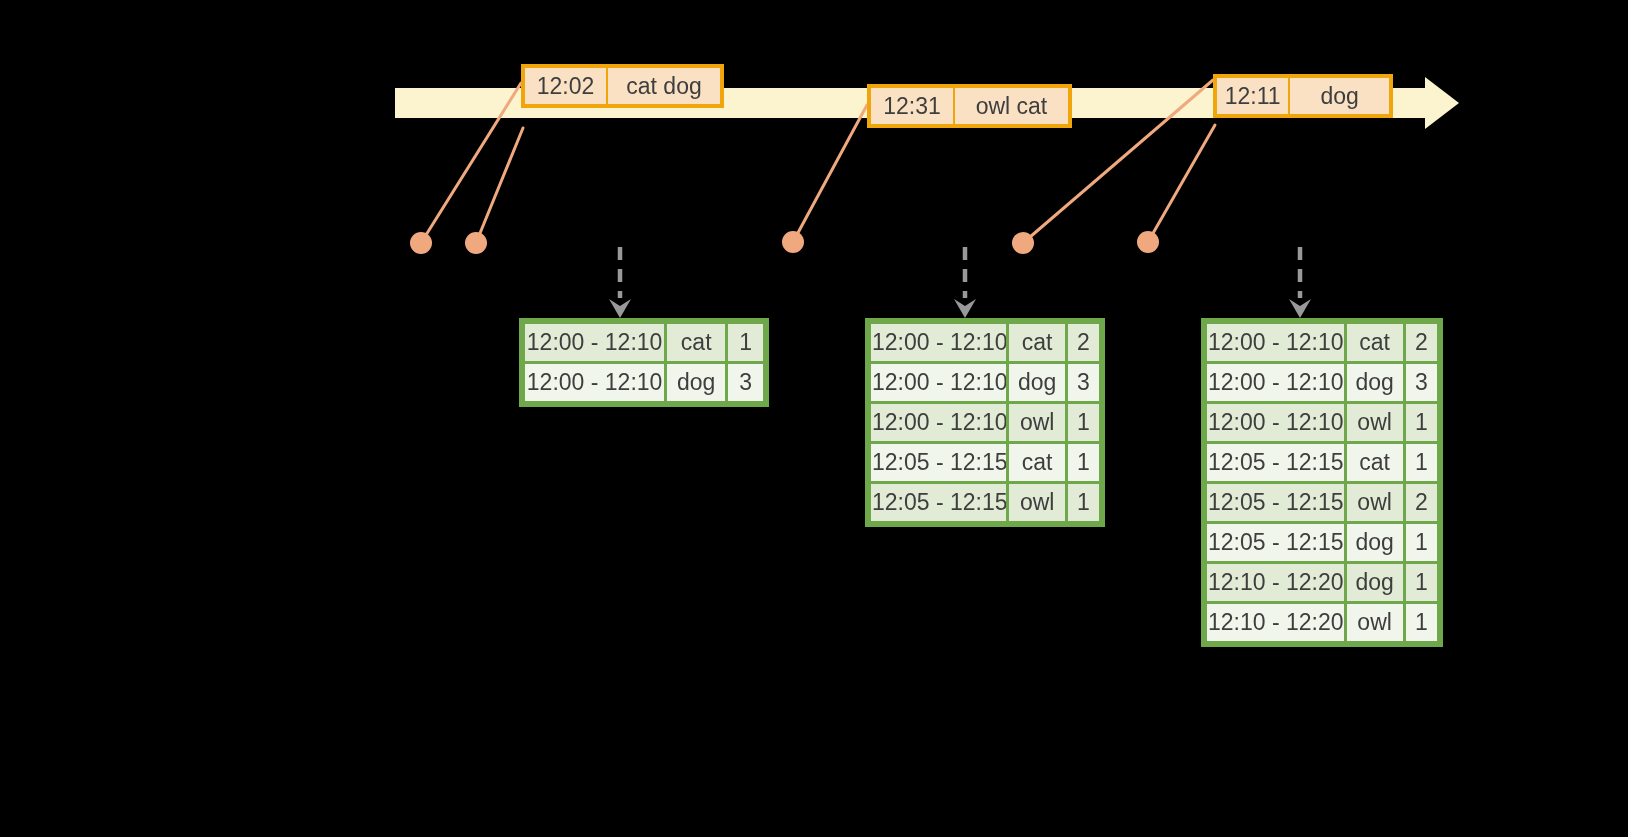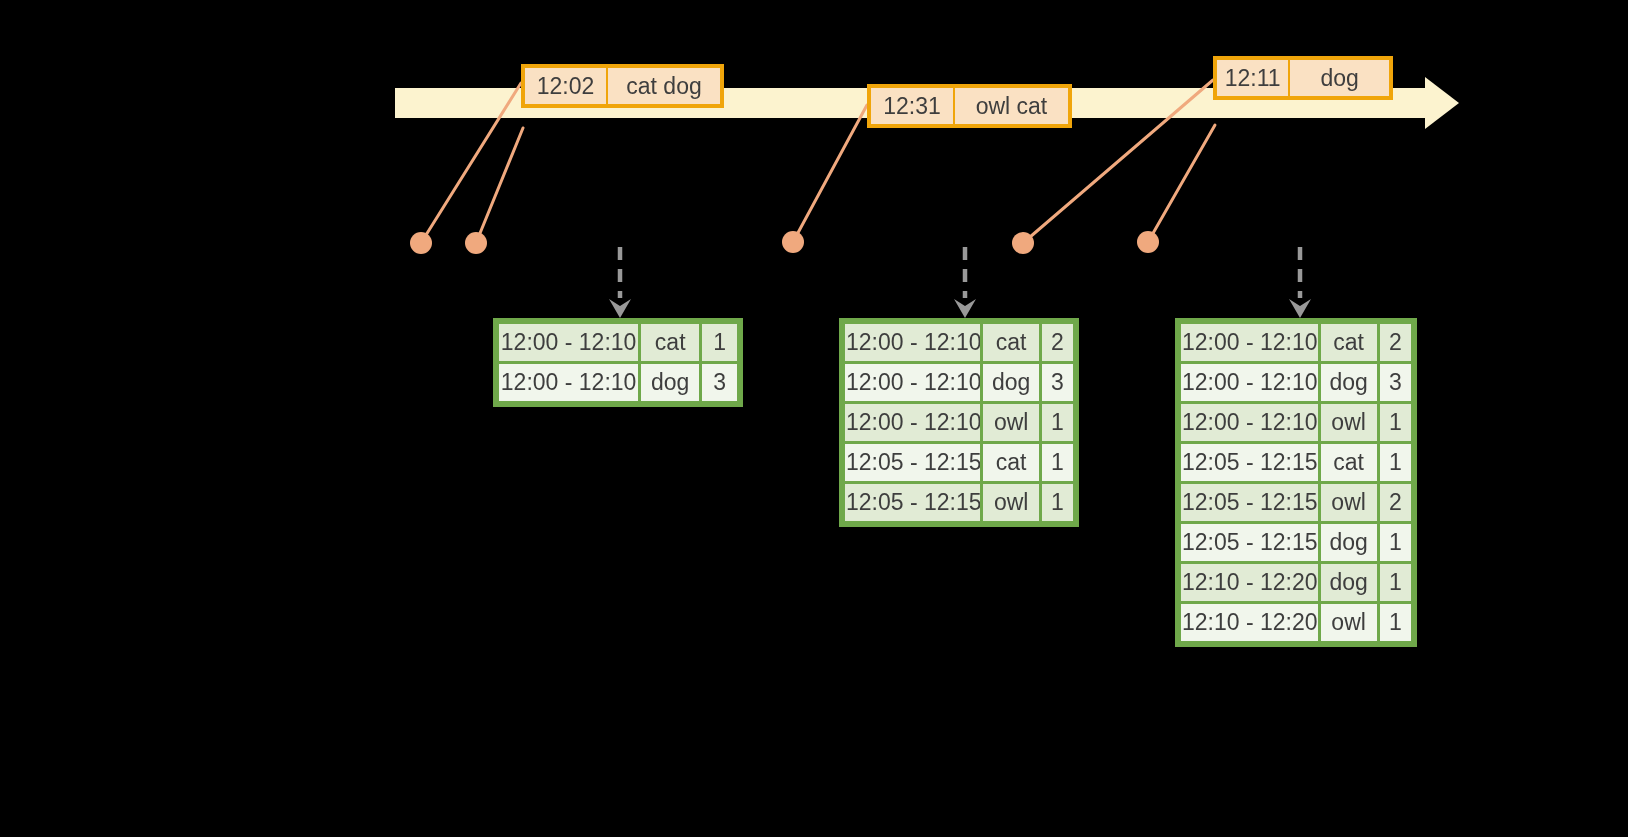--- a/index.html
+++ b/index.html
@@ -38,28 +38,29 @@
     border-spacing:2px;background:var(--event-table-border);
     border:2px solid var(--event-table-border);
   }
   .event-table td{height:34px;font-size:23px;}
   .event-table tr:nth-child(odd) td{background:var(--event-row-dark);}
   .event-table tr:nth-child(even) td{background:var(--event-row-light);}
   
   .result-table table{
     border-spacing:3px;background:var(--result-table-border);
     border:3px solid var(--result-table-border);
+    margin-left:26px;
   }
   .result-table td{height:35px;font-size:23px;}
   .result-table tr:nth-child(odd) td{background:var(--result-row-dark);}
   .result-table tr:nth-child(even) td{background:var(--result-row-light);}
   
   .t-ev1{left:521px;top:64px;width:203px;}
   .t-ev2{left:867px;top:84px;width:205px;}
-  .t-ev3{left:1213px;top:56px;width:180px;}
+  .t-ev3{left:1213px;top:74px;width:180px;}
   .t-res1{left:493px;top:318px;width:250px;}
   .t-res2{left:839px;top:318px;width:240px;}
   .t-res3{left:1175px;top:318px;width:242px;}
 </style>
 </head>
 <body>
 
 <div class="canvas">
 
   <svg class="layer" width="1628" height="837" viewBox="0 0 1628 837">

